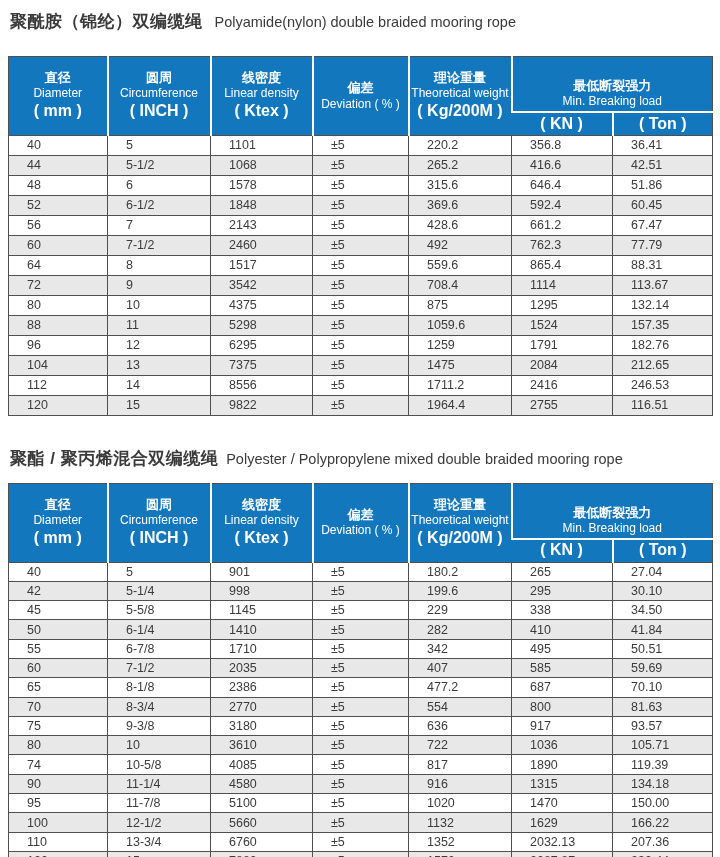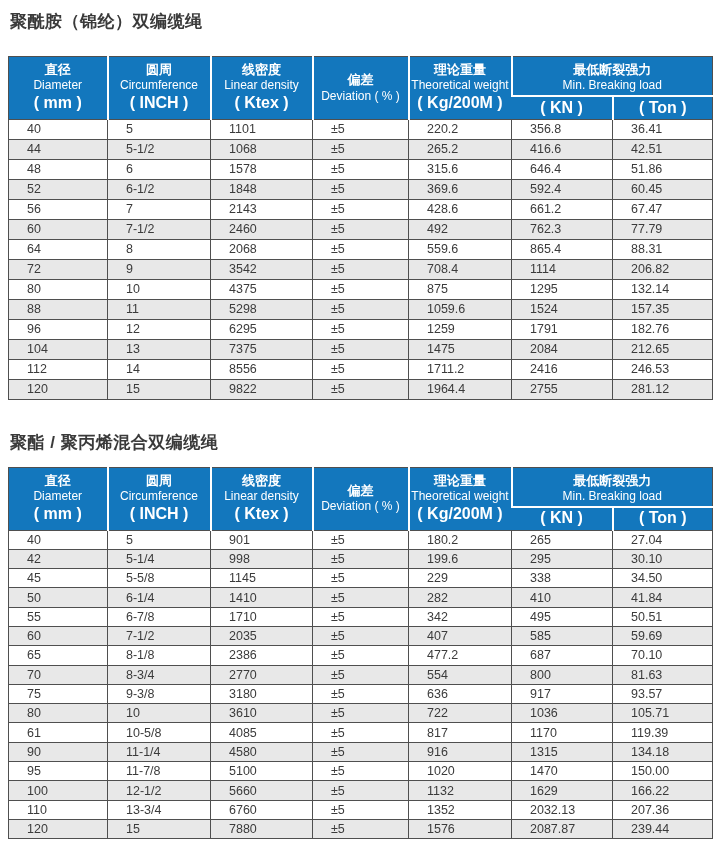--- a/index.html
+++ b/index.html
@@ -33,21 +33,21 @@
     border:1px solid var(--border);
   }
   col.c1{width:99px;} col.c2{width:103px;} col.c3{width:102px;}
   col.c4{width:96px;} col.c5{width:103px;} col.c6{width:101px;} col.c7{width:100px;}
 
   thead th{
     background:var(--blue);color:#ffffff;font-weight:normal;
     vertical-align:middle;padding:2px 0;text-align:center;
   }
   thead th.main{height:53px;}
-  thead th.merged{height:30px;padding-top:5px;vertical-align:middle;}
+  thead th.merged{height:30px;padding-top:21px;vertical-align:middle;}
   thead tr.subhead th{height:23px;border-top:2px solid #ffffff;padding:0;}
   thead th.sep{border-left:2px solid #ffffff;}
   .h-cn{font-size:13px;font-weight:bold;line-height:1.25;}
   .h-en{font-size:12px;line-height:1.25;}
   .h-unit{font-size:16px;line-height:1.3;font-weight:bold;}
 
   tbody td{
     border:1px solid var(--border);
     height:20px;padding:0 0 0 18px;
     font-size:12.5px;color:#3b3b3b;text-align:left;
@@ -57,20 +57,21 @@
   tbody tr:nth-child(even) td{background:var(--stripe);}
 </style>
 </head>
 <body>
 
 <div class="page">
 
   <section class="block t1">
     <h2 class="section-title">
       <span class="title-cn">聚酰胺（锦纶）双编缆绳</span>
+      <span class="title-en">Polyamide(nylon) double braided mooring rope</span>
     </h2>
     <table class="spec">
       <colgroup>
         <col class="c1">
           <col class="c2">
           <col class="c3">
           <col class="c4">
         <col class="c5">
           <col class="c6">
           <col class="c7">
@@ -166,34 +167,34 @@
             <td>7-1/2</td>
             <td>2460</td>
             <td>±5</td>
             <td>492</td>
             <td>762.3</td>
             <td>77.79</td>
           </tr>
           <tr>
             <td>64</td>
             <td>8</td>
-            <td>2068</td>
+            <td>1517</td>
             <td>±5</td>
             <td>559.6</td>
             <td>865.4</td>
             <td>88.31</td>
           </tr>
           <tr>
             <td>72</td>
             <td>9</td>
             <td>3542</td>
             <td>±5</td>
             <td>708.4</td>
             <td>1114</td>
-            <td>206.82</td>
+            <td>113.67</td>
           </tr>
           <tr>
             <td>80</td>
             <td>10</td>
             <td>4375</td>
             <td>±5</td>
             <td>875</td>
             <td>1295</td>
             <td>132.14</td>
           </tr>
@@ -233,29 +234,30 @@
             <td>2416</td>
             <td>246.53</td>
           </tr>
           <tr>
             <td>120</td>
             <td>15</td>
             <td>9822</td>
             <td>±5</td>
             <td>1964.4</td>
             <td>2755</td>
-            <td>281.12</td>
+            <td>116.51</td>
           </tr>
         </tbody>
     </table>
   </section>
 
   <section class="block t2">
     <h2 class="section-title">
       <span class="title-cn">聚酯 / 聚丙烯混合双编缆绳</span>
+      <span class="title-en">Polyester / Polypropylene mixed double braided mooring rope</span>
     </h2>
     <table class="spec">
       <colgroup>
         <col class="c1">
           <col class="c2">
           <col class="c3">
           <col class="c4">
         <col class="c5">
           <col class="c6">
           <col class="c7">
@@ -385,26 +387,26 @@
           <tr>
             <td>80</td>
             <td>10</td>
             <td>3610</td>
             <td>±5</td>
             <td>722</td>
             <td>1036</td>
             <td>105.71</td>
           </tr>
           <tr>
-            <td>61</td>
+            <td>74</td>
             <td>10-5/8</td>
             <td>4085</td>
             <td>±5</td>
             <td>817</td>
-            <td>1170</td>
+            <td>1890</td>
             <td>119.39</td>
           </tr>
           <tr>
             <td>90</td>
             <td>11-1/4</td>
             <td>4580</td>
             <td>±5</td>
             <td>916</td>
             <td>1315</td>
             <td>134.18</td>

